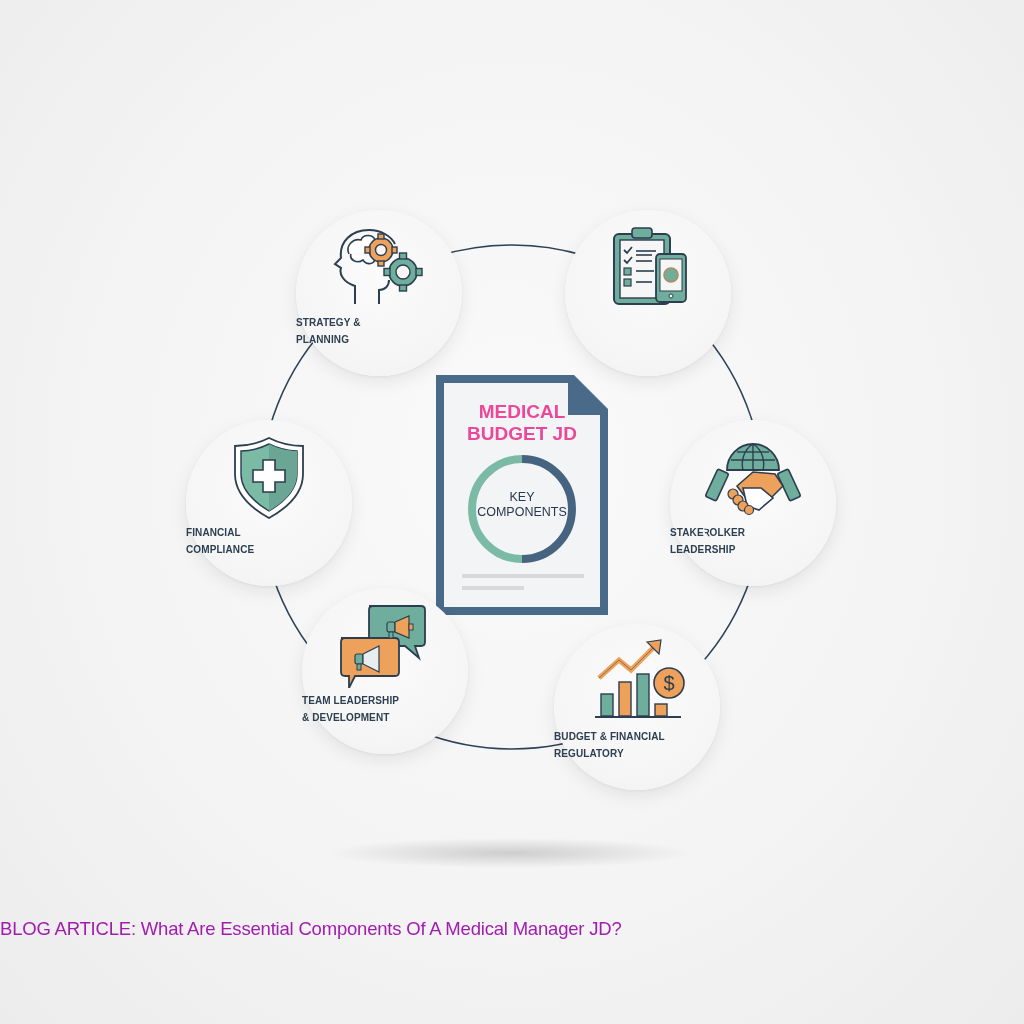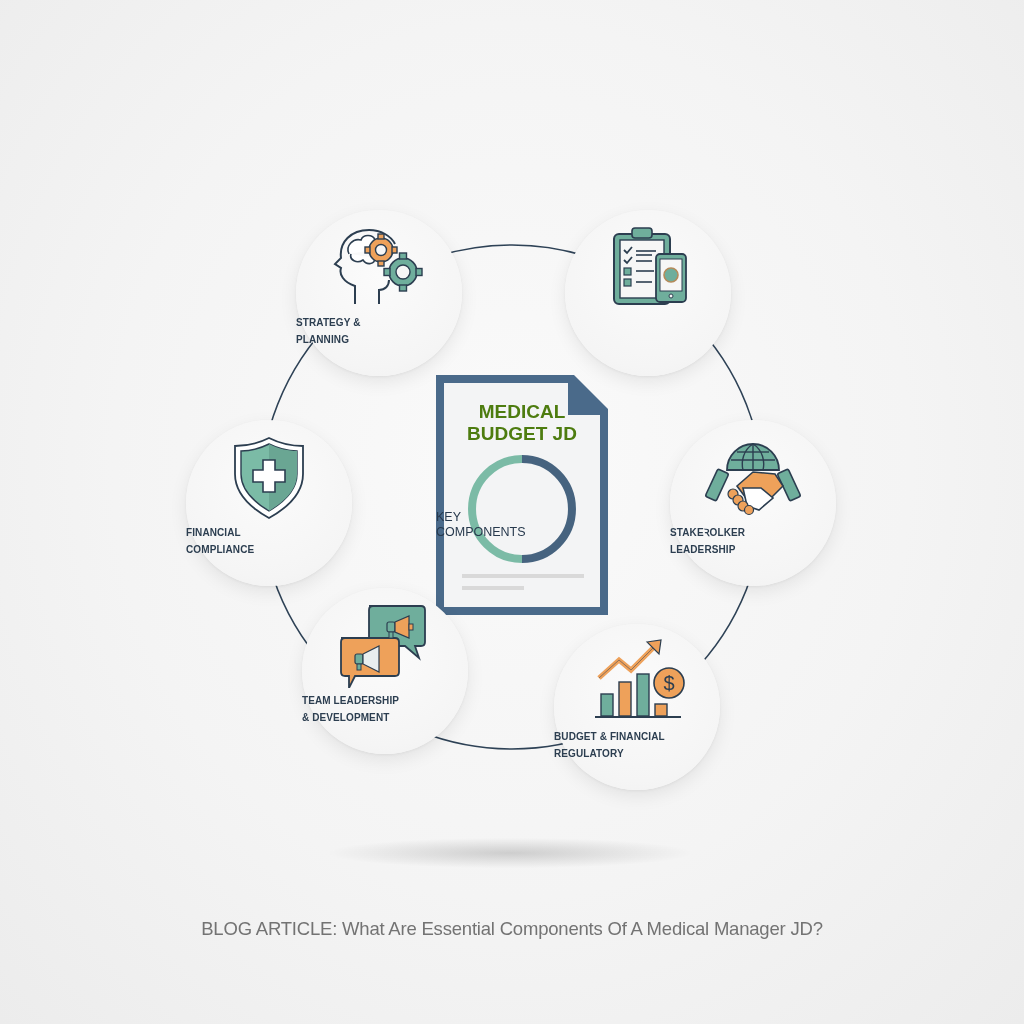--- a/index.html
+++ b/index.html
@@ -17,33 +17,33 @@
     .node .icon { position: absolute; left: 50%; transform: translateX(-50%); top: 14px; width: 100px; height: 86px; }
     .node .label {
       position: absolute; left: 0; right: 0; top: 104px; text-align: left;
       color: #2c3e50; font-weight: bold; font-size: 10px; line-height: 17px; letter-spacing: 0.1px;
     }
     .doc {
       position: absolute; left: 436px; top: 375px; width: 172px; height: 240px;
     }
     .doc-title {
       position: absolute; left: 0; right: 0; top: 26px; text-align: center;
-      color: #4d7c0f; font-weight: bold; font-size: 19px; line-height: 22px;
+      color: #ec4899; font-weight: bold; font-size: 19px; line-height: 22px;
     }
     .doc-ring-label {
-      position: absolute; left: 0; right: 0; top: 115px; 
-      color: #27394d; font-size: 12.5px; line-height: 15px; margin-top: 20px;
+      position: absolute; left: 0; right: 0; top: 115px; text-align: center;
+      color: #27394d; font-size: 12.5px; line-height: 15px;
     }
     .shadow {
       position: absolute; left: 330px; top: 838px; width: 360px; height: 30px;
       background: radial-gradient(ellipse at center, rgba(0,0,0,0.16) 0%, rgba(0,0,0,0.06) 45%, rgba(0,0,0,0) 72%);
     }
     .caption {
-      position: absolute; left: 0; right: 0; top: 918px; text-align: center;
-      color: #737373; font-size: 18.5px; letter-spacing: -0.2px;
+      position: absolute; left: 0; right: 0; top: 918px; text-align: left;
+      color: #a21caf; font-size: 18.5px; letter-spacing: -0.2px;
     }
   </style>
 </head>
 <body>
 
 <svg class="ring-svg" viewBox="0 0 1024 1024">
   <circle cx="512" cy="497" r="252" fill="none" stroke="#2e4256" stroke-width="1.6"></circle>
 </svg>
 
 <div class="shadow"></div>

